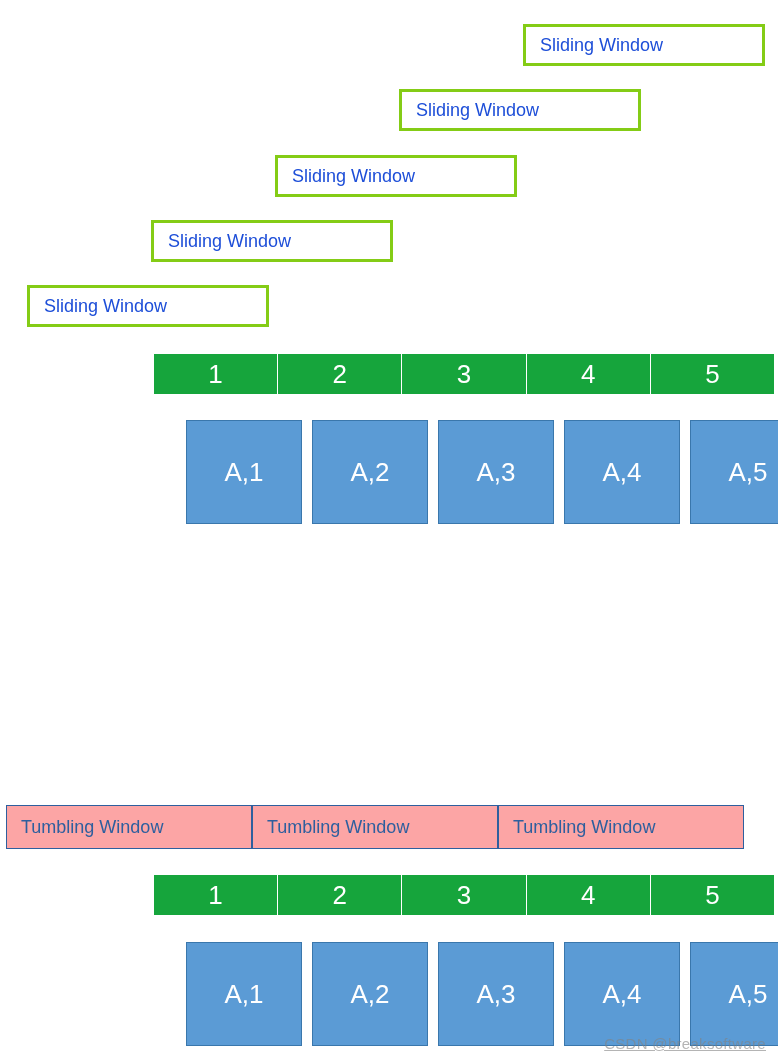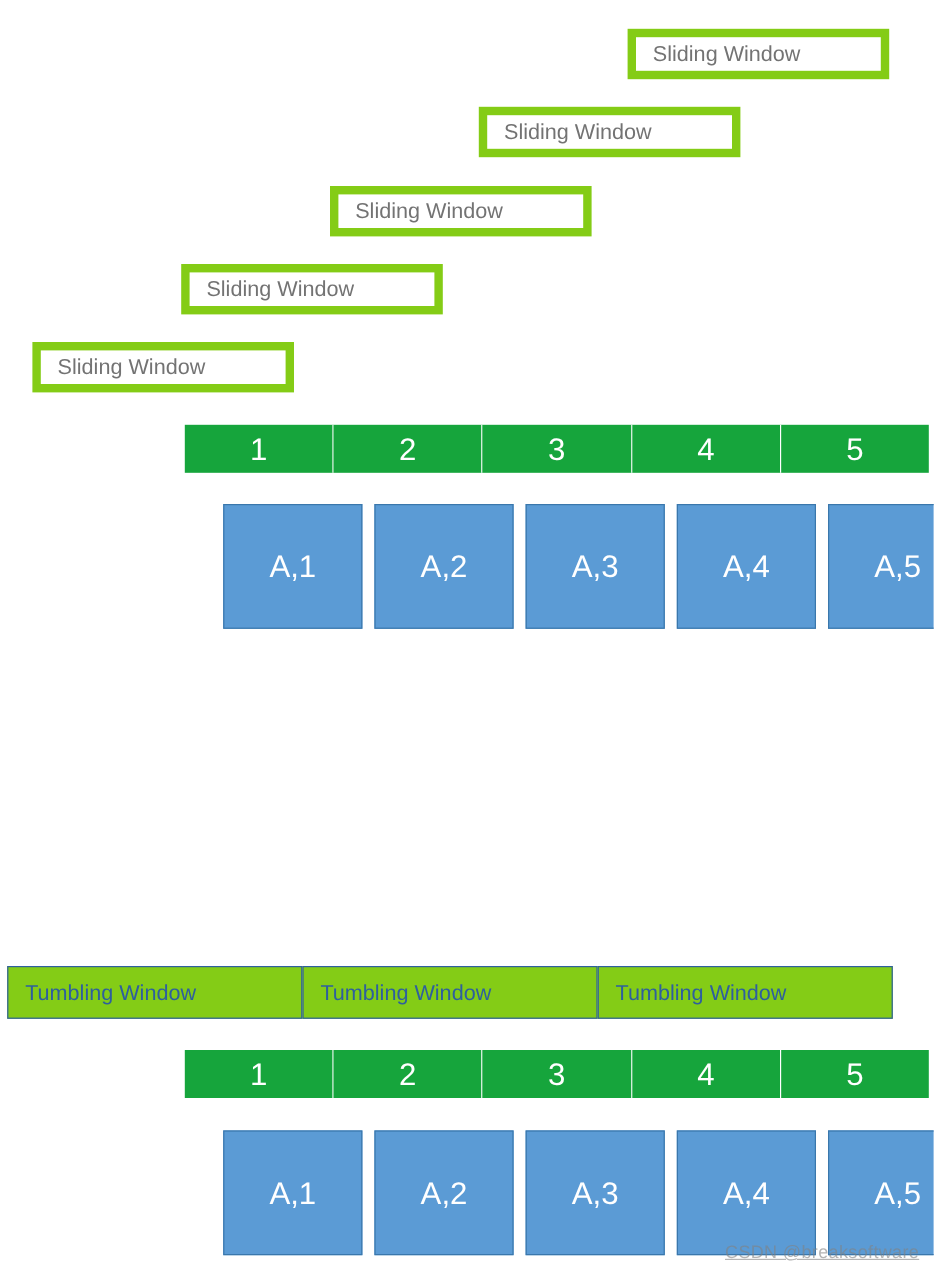--- a/index.html
+++ b/index.html
@@ -6,34 +6,34 @@
   body {
     margin: 0;
     width: 778px;
     height: 1058px;
     position: relative;
     font-family: "Segoe UI", Arial, sans-serif;
     background: #fff;
   }
   .sliding-box {
     position: absolute;
-    border: 7px solid #84cc16;
+    border: 3px solid #84cc16;
     background: #fff;
-    color: #737373;
+    color: #1d4ed8;
     font-size: 18px;
     padding: 9px 14px;
-    width: 218px;
+    width: 242px;
     height: 42px;
     display: flex;
     align-items: center;
   }
   .tumbling-box {
     position: absolute;
     border: 1px solid #2e5f9e;
-    background: #84cc16;
+    background: #fca5a5;
     color: #2e5f9e;
     font-size: 18px;
     padding: 9px 14px;
     width: 246px;
     height: 44px;
     display: flex;
     align-items: center;
   }
   .green-row {
     position: absolute;

